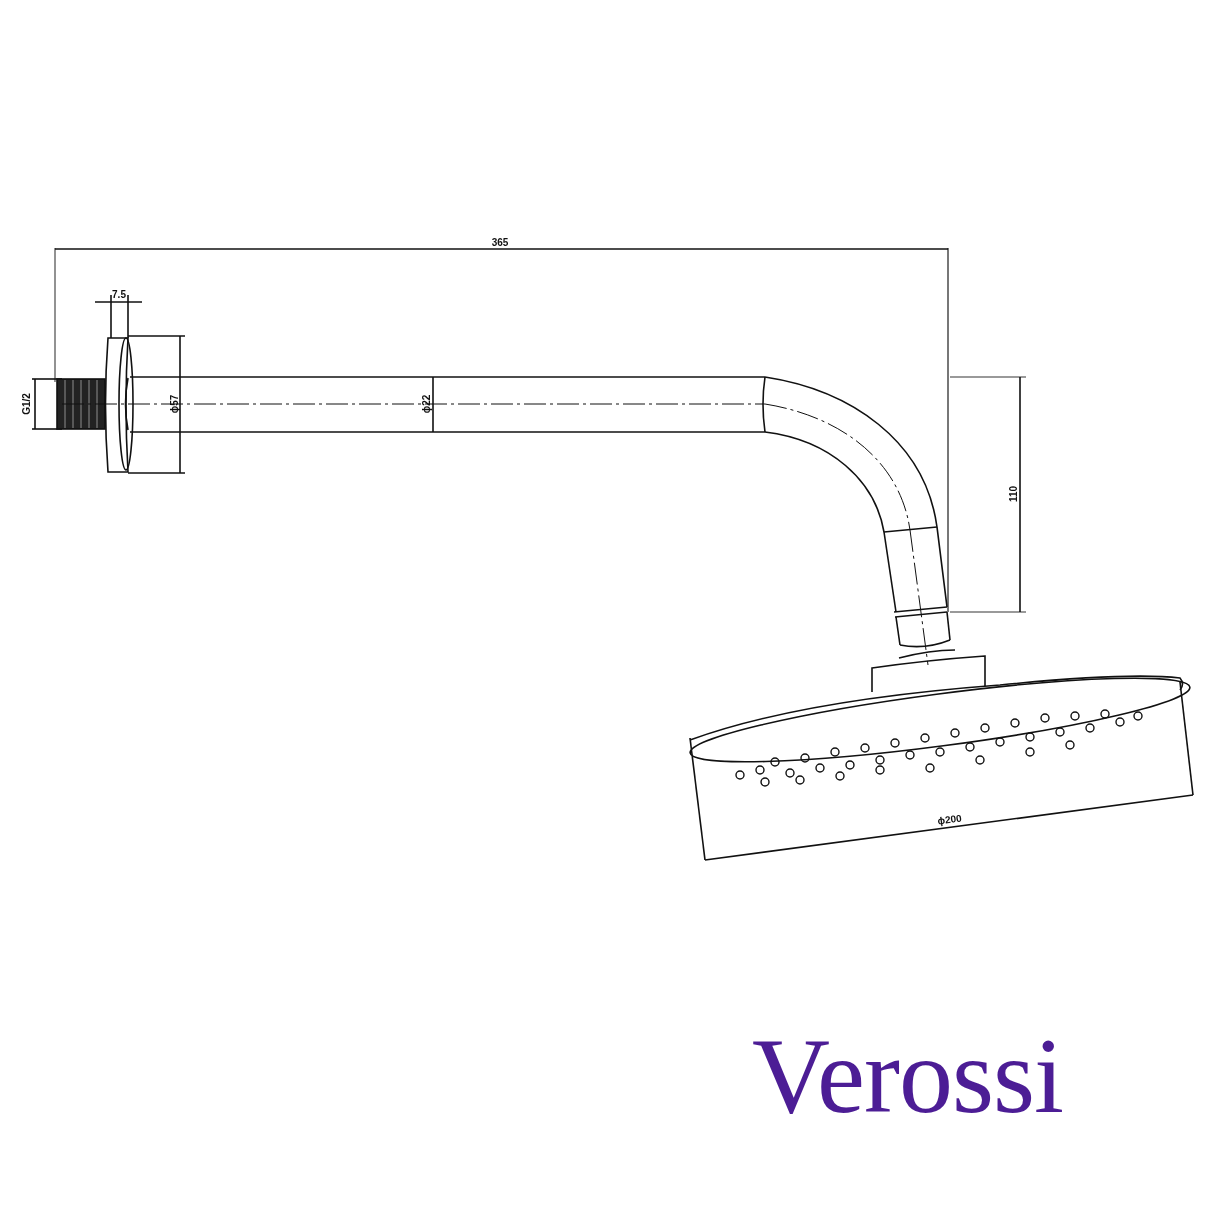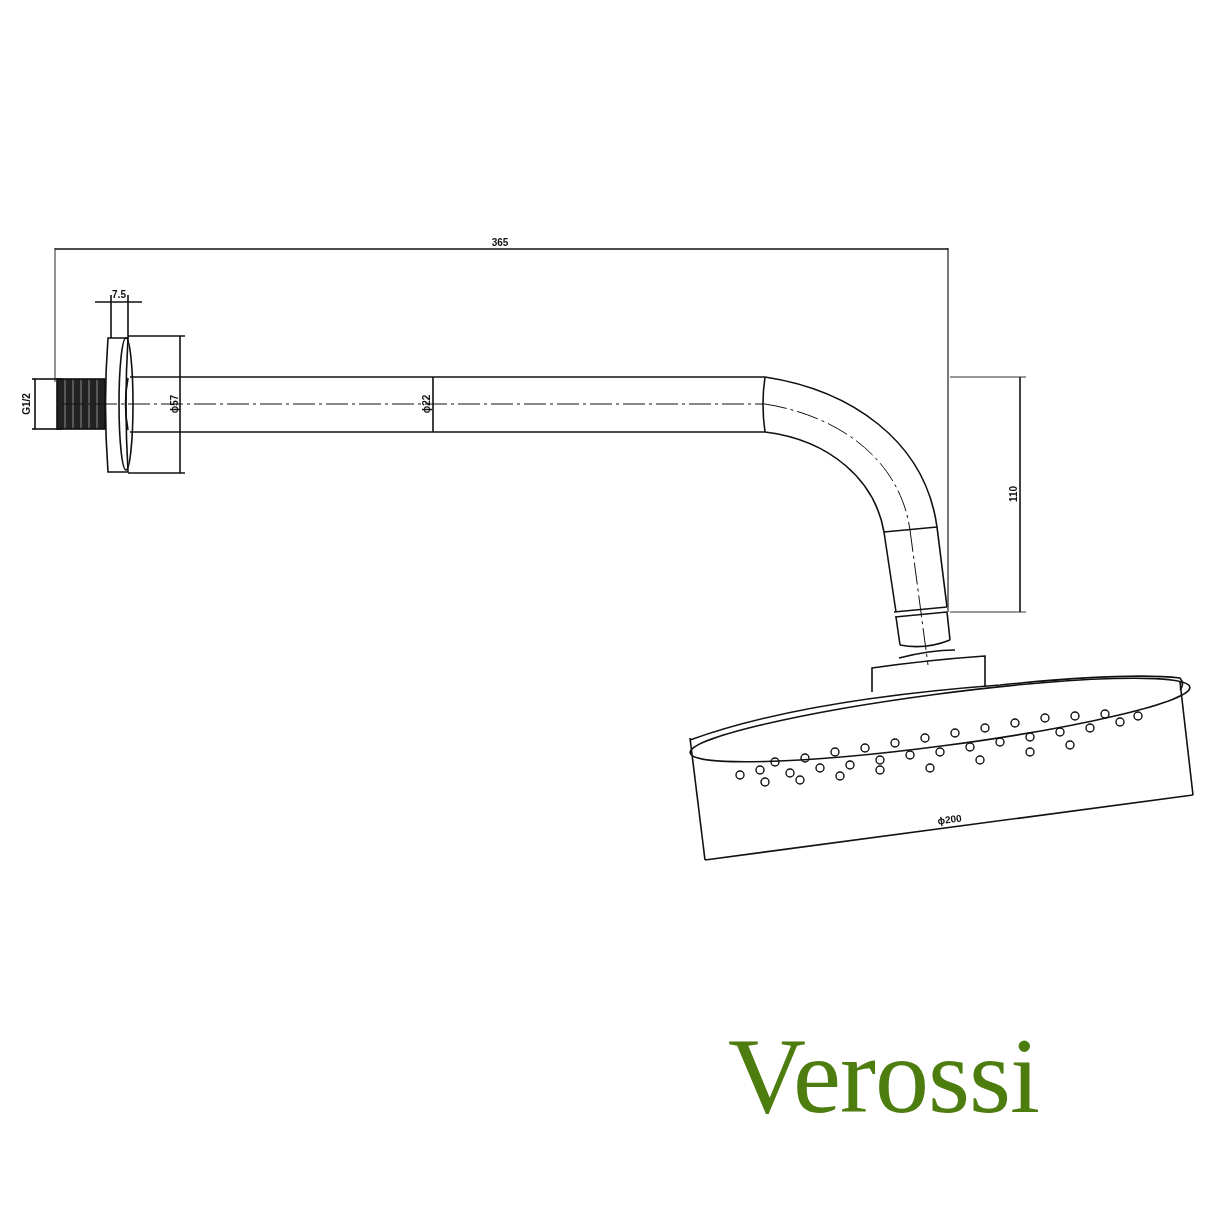--- a/index.html
+++ b/index.html
@@ -1,21 +1,21 @@
 <!DOCTYPE html>
 <html><head>
 <meta charset="utf-8">
 <style>
   html, body { margin: 0; padding: 0; background: #ffffff; }
   body { width: 1214px; height: 1214px; position: relative; overflow: hidden; font-family: "Liberation Sans", sans-serif; }
   #drawing { position: absolute; left: 0; top: 0; }
   .brand {
-    position: absolute; left: 728px; top: 1022px;
+    position: absolute; left: 752px; top: 1022px;
     font-family: "Liberation Serif", "DejaVu Serif", serif;
-    font-size: 108px; color: #4d7c0f; letter-spacing: -1px; line-height: 1;
+    font-size: 108px; color: #4c1d95; letter-spacing: -1px; line-height: 1;
   }
   .dim { font-family: "Liberation Sans", sans-serif; font-size: 10px; font-weight: bold; fill: #111; }
 </style>
 </head>
 <body>
 
 <svg id="drawing" width="1214" height="1214" viewBox="0 0 1214 1214" xmlns="http://www.w3.org/2000/svg">
   <g stroke="#111" fill="none" stroke-width="1.6">
 
     <g>

